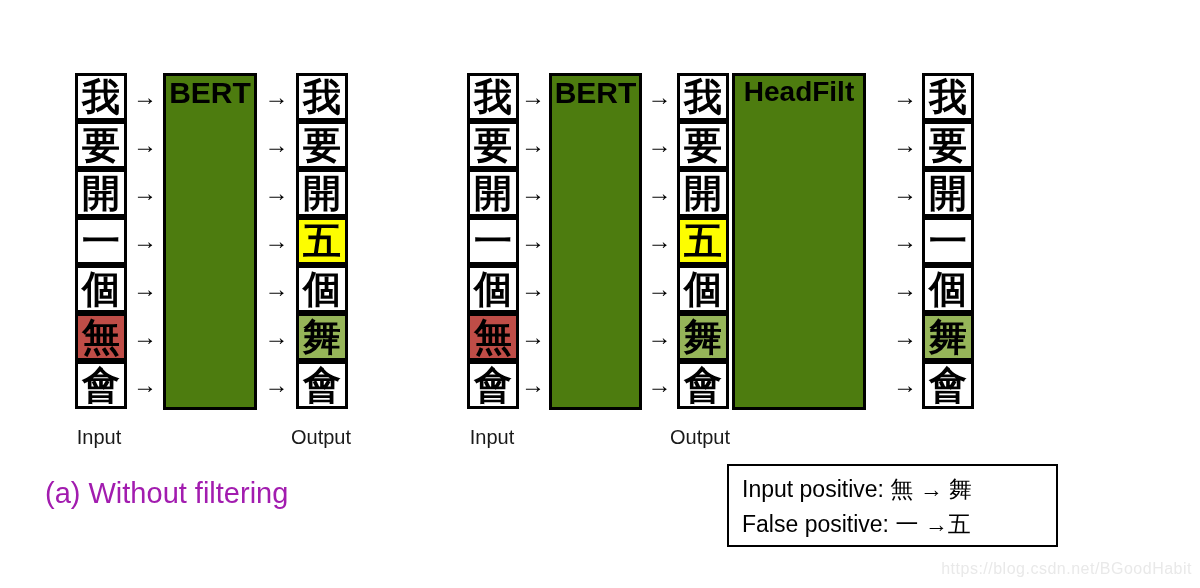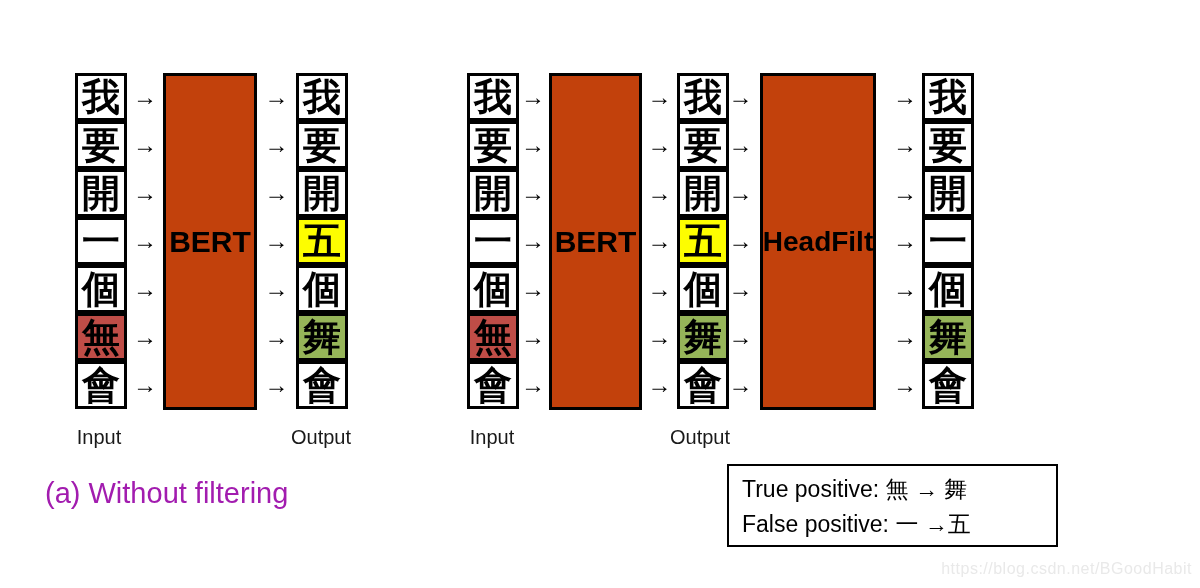--- a/index.html
+++ b/index.html
@@ -12,22 +12,22 @@
     width:52px;height:48px;box-sizing:border-box;border:3px solid #000;background:#fff;
     display:flex;align-items:center;justify-content:center;
     font-size:38px;font-weight:bold;line-height:1;overflow:hidden;
   }
   .arrow-col{position:absolute;top:73px;height:336px;display:flex;flex-direction:column;}
   .arrow-cell{
     height:48px;display:flex;align-items:center;justify-content:center;
     font-size:24px;font-weight:bold;line-height:1;
   }
   .model-box{
-    position:absolute;top:73px;height:337px;box-sizing:border-box;border:3px solid #000;background:#c2410c;
-    display:flex;align-items:center;justify-content:center;
+    position:absolute;top:73px;height:337px;box-sizing:border-box;border:3px solid #000;background:#4d7c0f;
+    display:flex;justify-content:center;
   }
   .model-label{font-weight:bold;font-size:30px;letter-spacing:0px;white-space:nowrap;}
   .model-label.small{font-size:28px;}
   .col-label{
     position:absolute;top:426px;width:90px;text-align:center;font-size:20px;color:#1a1a1a;
   }
   .caption{
     position:absolute;top:477px;font-size:29px;color:#a21caf;white-space:nowrap;
   }
   .legend-box{
@@ -141,21 +141,21 @@
   <div class="arrow-col" style="left:727px;width:27px">
       <div class="arrow-cell">→</div>
       <div class="arrow-cell">→</div>
       <div class="arrow-cell">→</div>
       <div class="arrow-cell">→</div>
       <div class="arrow-cell">→</div>
       <div class="arrow-cell">→</div>
       <div class="arrow-cell">→</div>
     </div>
 
-  <div class="model-box" style="left:760px;width:116px">
+  <div class="model-box" style="left:732px;width:134px">
     <span class="model-label small">HeadFilt</span>
   </div>
 
   <div class="arrow-col" style="left:888px;width:34px">
       <div class="arrow-cell">→</div>
       <div class="arrow-cell">→</div>
       <div class="arrow-cell">→</div>
       <div class="arrow-cell">→</div>
       <div class="arrow-cell">→</div>
       <div class="arrow-cell">→</div>
@@ -170,19 +170,19 @@
       <div class="char-box" style="background: rgb(255, 255, 255);">個</div>
       <div class="char-box" style="background: rgb(150, 181, 89);">舞</div>
       <div class="char-box" style="background: rgb(255, 255, 255);">會</div>
     </div>
 
   <div class="col-label" style="left:447px">Input</div>
   <div class="col-label" style="left:655px">Output</div>
 
 
   <div class="legend-box">
-    <div class="legend-line">True positive: 無 → 舞</div>
+    <div class="legend-line">Input positive: 無 → 舞</div>
     <div class="legend-line">False positive: 一 →五</div>
   </div>
 
   <div class="watermark">https://blog.csdn.net/BGoodHabit</div>
 
 </div>
 
 </body></html>

